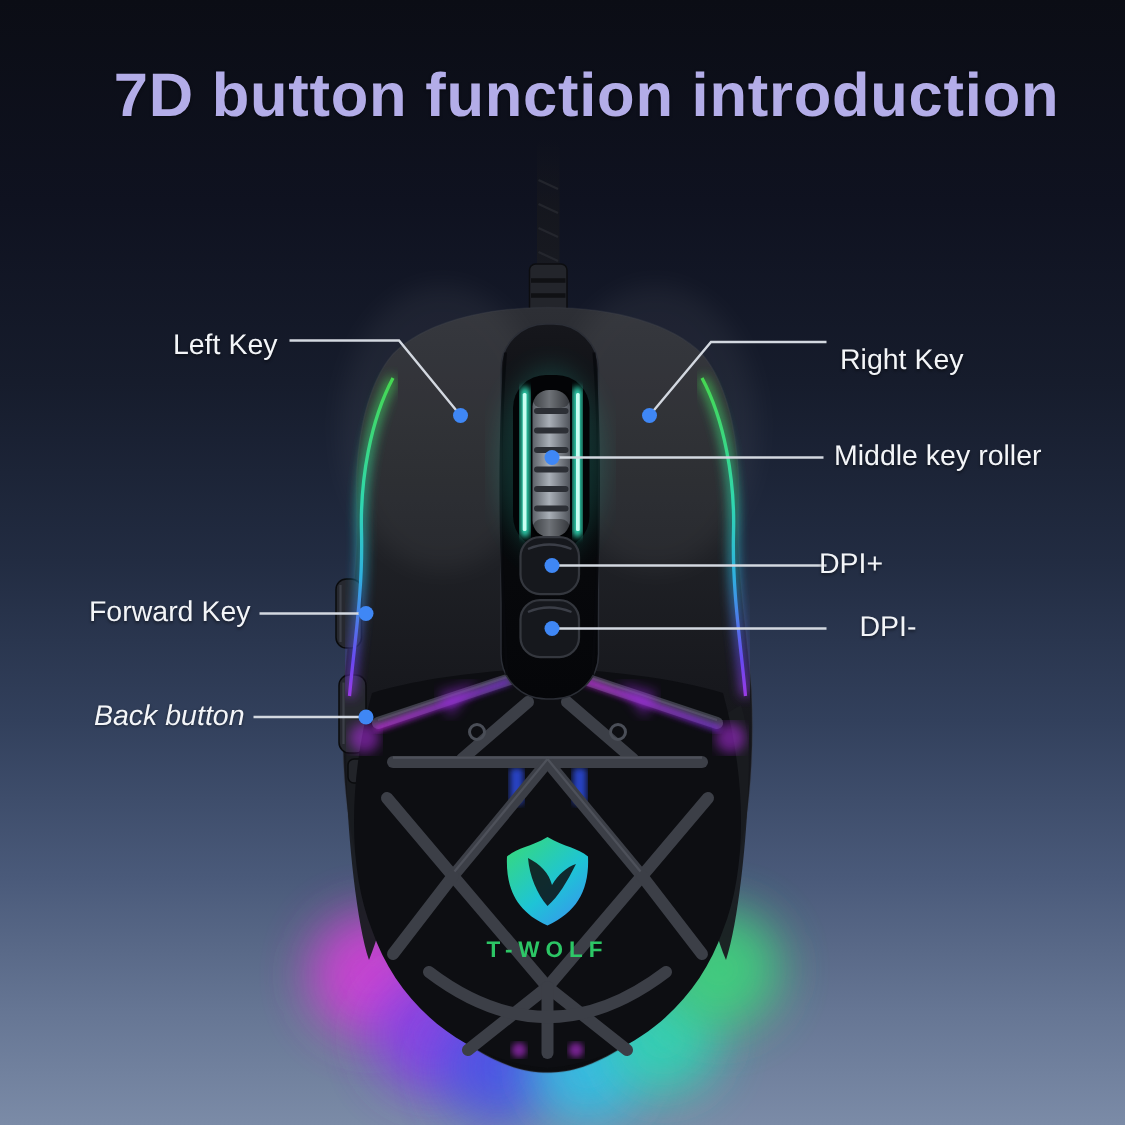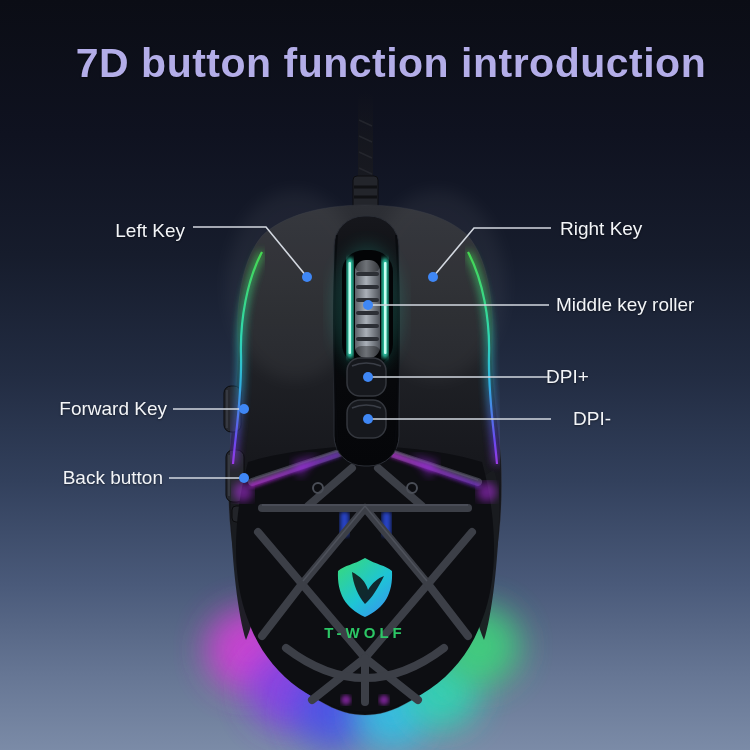--- a/index.html
+++ b/index.html
@@ -12,26 +12,26 @@
     position:absolute;top:40px;left:0;width:750px;text-align:center;
     font-size:41px;font-weight:700;letter-spacing:.5px;color:#b3ade8;
     text-shadow:0 1px 2px rgba(0,0,0,.5);
     margin-left:16px;
   }
   .callout{
     position:absolute;color:#f3f5f8;font-size:19px;line-height:26px;
     white-space:nowrap;text-shadow:0 1px 2px rgba(0,0,0,.45);
   }
   .c-left-key{top:218px;right:565px;text-align:right;}
-  .c-right-key{top:216px;left:560px;}
+  .c-right-key{top:228px;left:560px;}
   .c-middle{top:292px;left:556px;}
   .c-dpi-plus{top:364px;left:546px;}
   .c-dpi-minus{top:406px;left:557px;margin-left:16px;}
   .c-forward{top:396px;right:583px;}
-  .c-back{top:465px;right:587px;text-align:right;}
+  .c-back{top:465px;right:587px;text-align:right;font-style:italic;}
   svg{position:absolute;top:0;left:0;}
 </style>
 </head>
 <body>
 
 <div class="stage">
 
   <div class="title">7D button function introduction</div>
 
   <svg width="750" height="750" viewBox="0 0 750 750">

